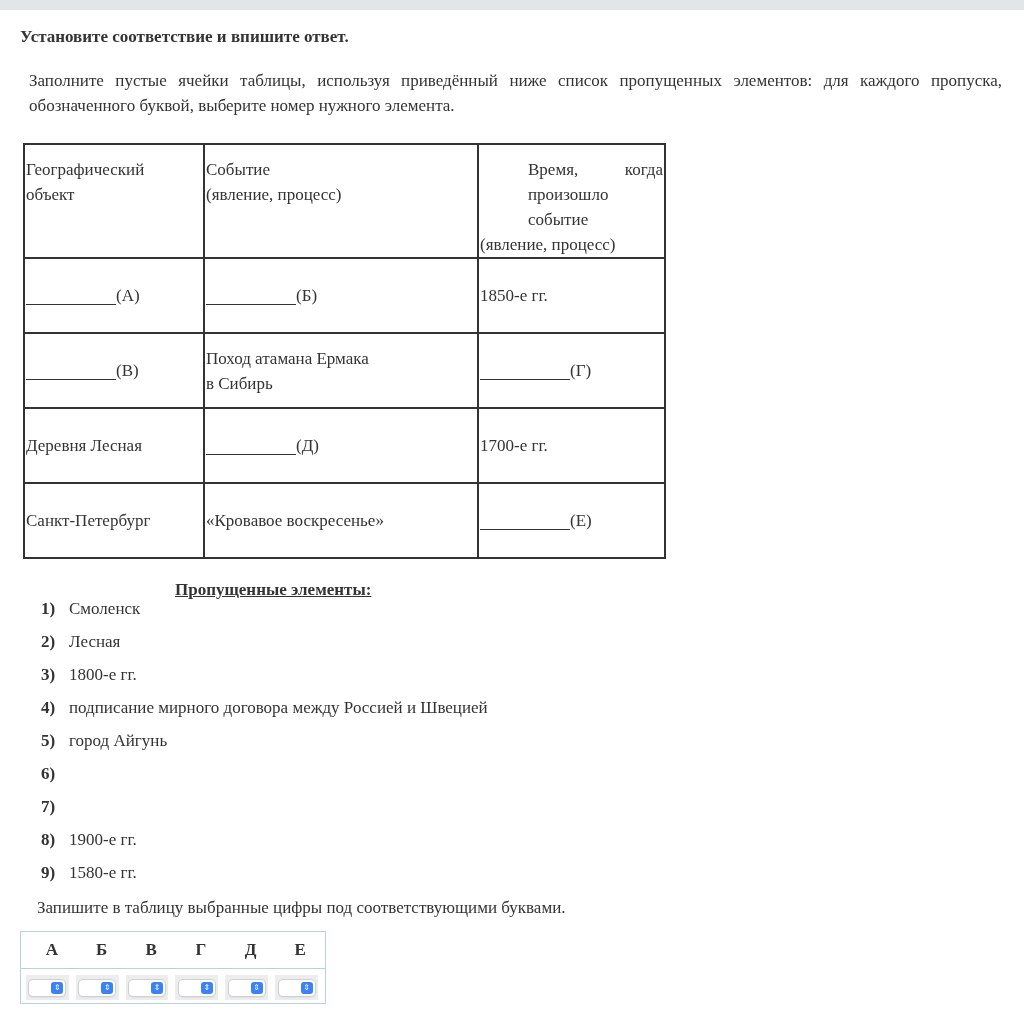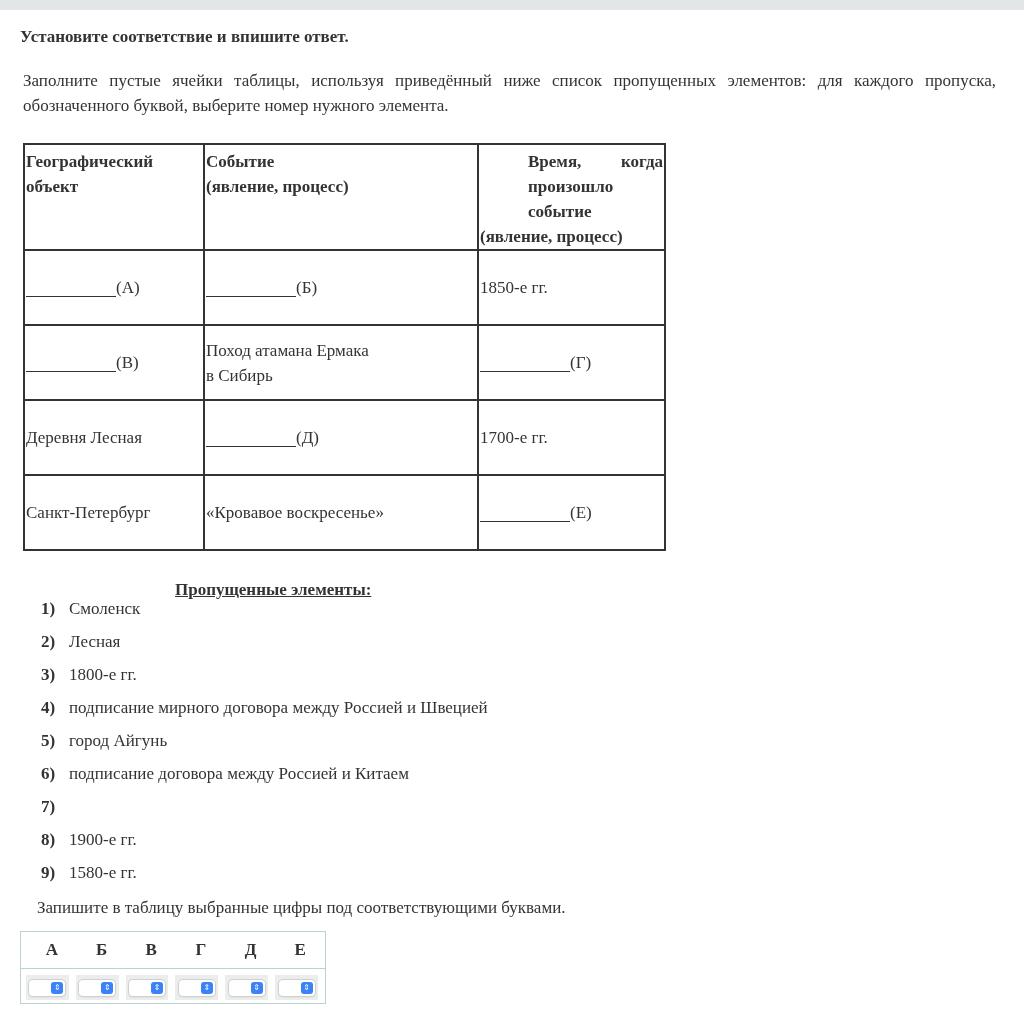--- a/index.html
+++ b/index.html
@@ -1,24 +1,24 @@
 <!DOCTYPE html>
 <html><head>
 <meta charset="utf-8">
 <style>
   html, body { margin:0; padding:0; background:#fff; }
   body { width:1024px; height:1033px; position:relative; overflow:hidden;
          font-family:"Liberation Serif", serif; color:#333; }
   .topbar { position:absolute; left:0; top:0; width:1024px; height:10px; background:#e2e6e7; }
   .task-title { position:absolute; left:20px; top:27px; font-size:17px; font-weight:bold; color:#333; }
-  .instructions { position:absolute; left:23px; top:68px; width:973px; font-size:17px; line-height:25px;
+  .instructions { position:absolute; left:29px; top:68px; width:973px; font-size:17px; line-height:25px;
                   text-align:justify; color:#333; }
   table.main { position:absolute; left:23px; top:143px; border-collapse:collapse; font-size:17px; color:#333; }
   table.main td { border:2px solid #333; vertical-align:middle; padding:0 1px; line-height:25px; }
-  table.main td.h { vertical-align:top; font-weight:bold; padding-top:4px; }
+  table.main td.h { vertical-align:top; font-weight:normal; padding-top:12px; }
   .c1 { width:176px; } .c2 { width:270px; } .c3 { width:183px; }
   .r-head { height:74px; } .r-body { height:75px; }
   .hjust { text-align:justify; text-align-last:justify;margin-left:48px; }
   .blank { display:inline-block; width:90px; border-bottom:1px solid #333; height:18px; vertical-align:baseline; margin-bottom:-4px; }
   .list-title { position:absolute; left:175px; top:580px; font-size:17px; font-weight:bold; text-decoration:underline; color:#333; }
   .list { position:absolute; left:41px; top:599px; font-size:17px; color:#333; }
   .list .item { height:33px; display:flex; align-items:flex-start; }
   .list .num { width:28px; font-weight:bold; }
   .answer-prompt { position:absolute; left:20px; top:898px; font-size:17px; color:#333;margin-left:17px; }
   .answer-table { position:absolute; left:20px; top:931px; width:306px; height:73px; border:1px solid #b8d3d3; box-sizing:border-box; }
@@ -100,21 +100,20 @@
   <div class="item">
       <span class="num">4)</span>
       <span>подписание мирного договора между Россией и Швецией</span>
     </div>
   <div class="item">
       <span class="num">5)</span>
       <span>город Айгунь</span>
     </div>
   <div class="item">
       <span class="num">6)</span>
-      <span>подписание договора между Россией и Китаем</span>
     </div>
   <div class="item">
       <span class="num">7)</span>
     </div>
   <div class="item">
       <span class="num">8)</span>
       <span>1900-е гг.</span>
     </div>
   <div class="item">
       <span class="num">9)</span>

